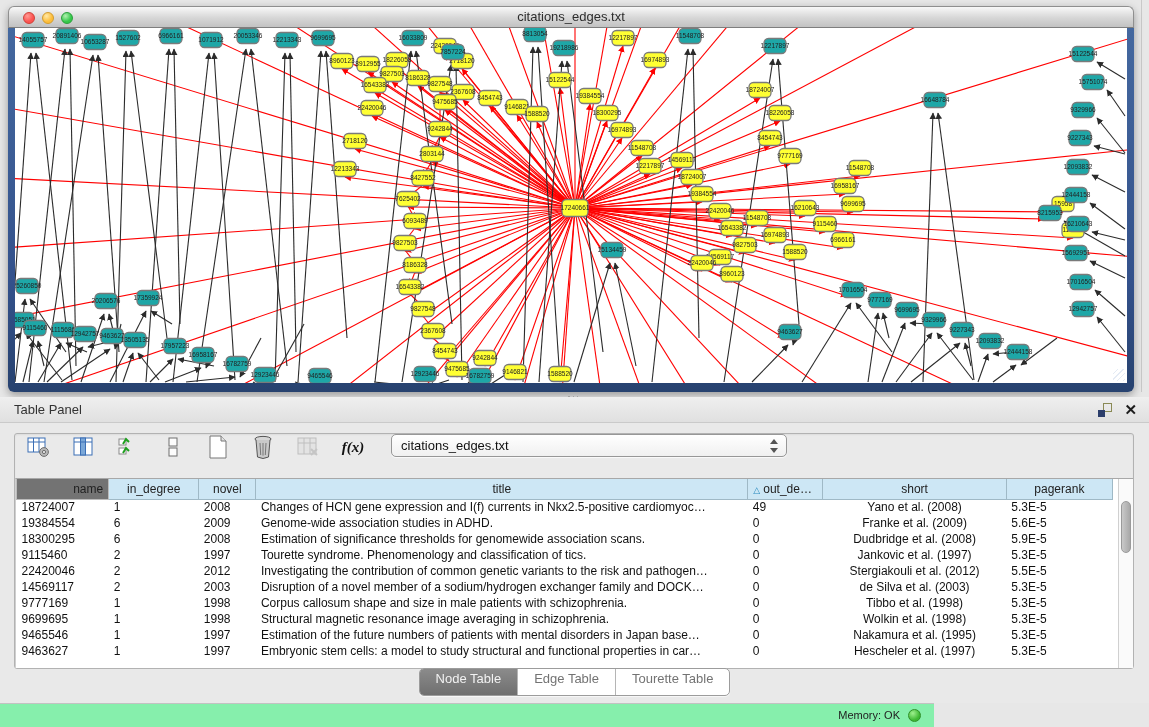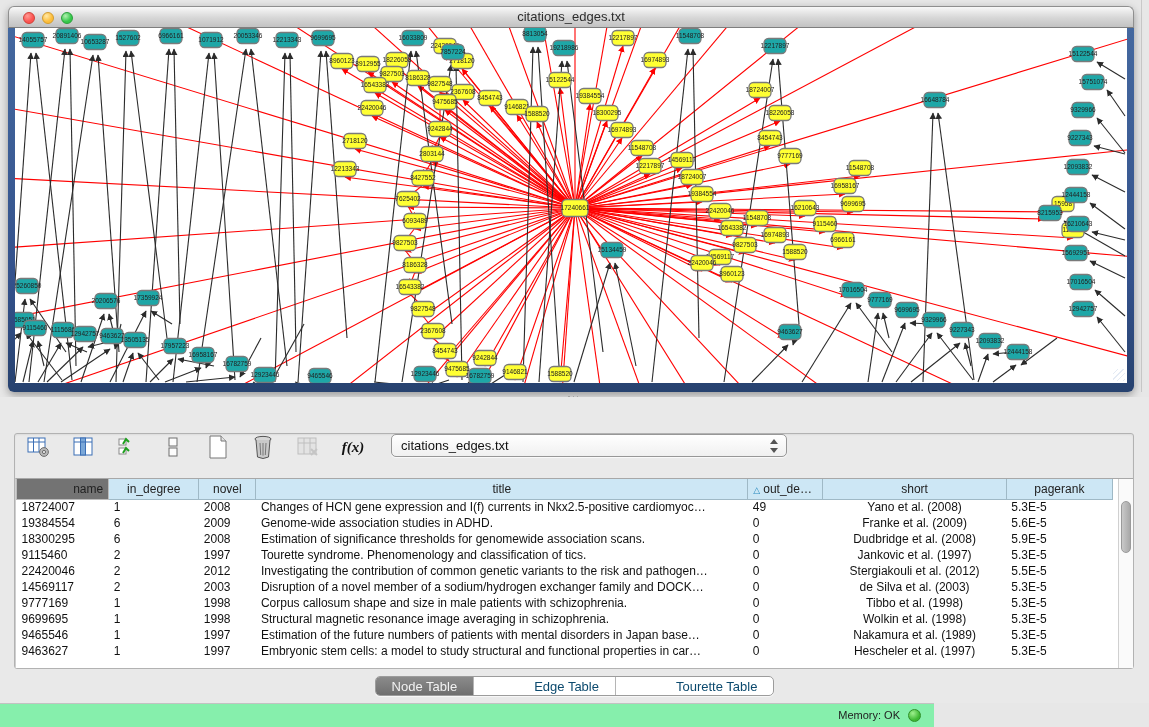--- a/index.html
+++ b/index.html
@@ -69,23 +69,23 @@
   td.center { text-align:center; }
   col.c-name{width:92px;} col.c-ind{width:90px;} col.c-year{width:57px;} col.c-title{width:491px;}
   col.c-out{width:75px;} col.c-short{width:183px;} col.c-pr{width:106px;}
 
   .vscroll { position:absolute; right:0; top:0; bottom:0; width:15px; background:#fafafa;
     border-left:1px solid #d0d0d0; }
   .vthumb { position:absolute; left:2px; right:2px; top:22px; height:52px; border-radius:6px;
     background:linear-gradient(90deg,#c9c9c9,#a8a8a8); border:1px solid #9a9a9a; }
 
   .tabs { position:absolute; left:0; right:0; bottom:7px; display:flex; justify-content:center; }
-  .tabset { display:flex; height:20px; border:1px solid #9c9c9c; border-radius:5px; overflow:hidden;
-    background:#ffffff; box-shadow:0 1px 1px rgba(255,255,255,.7);gap:44px; }
-  .tab { padding:0 16px; font-size:13px; line-height:20px; color:#0c4a6e; border-right:1px solid #b5b5b5; }
+  .tabset { display:flex; height:28px; border:1px solid #9c9c9c; border-radius:5px; overflow:hidden;
+    background:#ffffff; box-shadow:0 1px 1px rgba(255,255,255,.7); }
+  .tab { padding:0 16px; font-size:13px; line-height:20px; color:#737373; border-right:1px solid #b5b5b5; }
   .tab:last-child { border-right:none; }
   .tab.selected { background:linear-gradient(#8b8b8b,#6f6f6f); color:#f2f2f2; }
 
   
   #statusbar { position:absolute; left:0; bottom:0; width:934px; height:24px; background:#86efac;
     border-top:1px solid #c2c2c2; }
   .mem { position:absolute; right:34px; top:5px; font-size:11px; color:#222; }
   .memdot { position:absolute; right:13px; top:5px; width:13px; height:13px; border-radius:50%;
     background:radial-gradient(circle at 35% 30%, #9ef08e, #3db832 65%); border:1px solid #2f8f27; }
 
@@ -798,20 +798,30 @@
           </g>
         </g>
     </svg>
     <div class="grip"></div>
   </div>
 </div>
 
 <div class="divider-grip"></div>
 
 <div id="table-panel">
+  <div class="tp-header">
+    <span>Table Panel</span>
+    <span class="tp-icons">
+      <span class="tp-float">
+          <span class="sq1"></span>
+          <span class="sq2"></span>
+        </span>
+      <span class="tp-close">✕</span>
+    </span>
+  </div>
 
   <div class="panel-inset">
     <div class="toolbar">
       <span class="tbicon">
         <svg width="24" height="24">
             <rect x="2" y="3" width="17" height="14" fill="#fff" stroke="#3b6fb5"></rect>
             <line x1="2" y1="7" x2="19" y2="7" stroke="#3b6fb5"></line>
             <line x1="7.5" y1="3" x2="7.5" y2="17" stroke="#3b6fb5"></line>
             <line x1="13" y1="3" x2="13" y2="17" stroke="#3b6fb5"></line>
             <circle cx="18" cy="17" r="4.4" fill="#b8b8b8" stroke="#6e6e6e"></circle>
@@ -967,21 +977,21 @@
               <td>0</td>
               <td class="center">Wolkin et al. (1998)</td>
               <td>5.3E-5</td>
             </tr>
             <tr>
               <td>9465546</td>
               <td>1</td>
               <td>1997</td>
               <td>Estimation of the future numbers of patients with mental disorders in Japan base…</td>
               <td>0</td>
-              <td class="center">Nakamura et al. (1989)</td>
+              <td class="center">Nakamura et al. (1995)</td>
               <td>5.3E-5</td>
             </tr>
             <tr>
               <td>9463627</td>
               <td>1</td>
               <td>1997</td>
               <td>Embryonic stem cells: a model to study structural and functional properties in car…</td>
               <td>0</td>
               <td class="center">Hescheler et al. (1997)</td>
               <td>5.3E-5</td>

